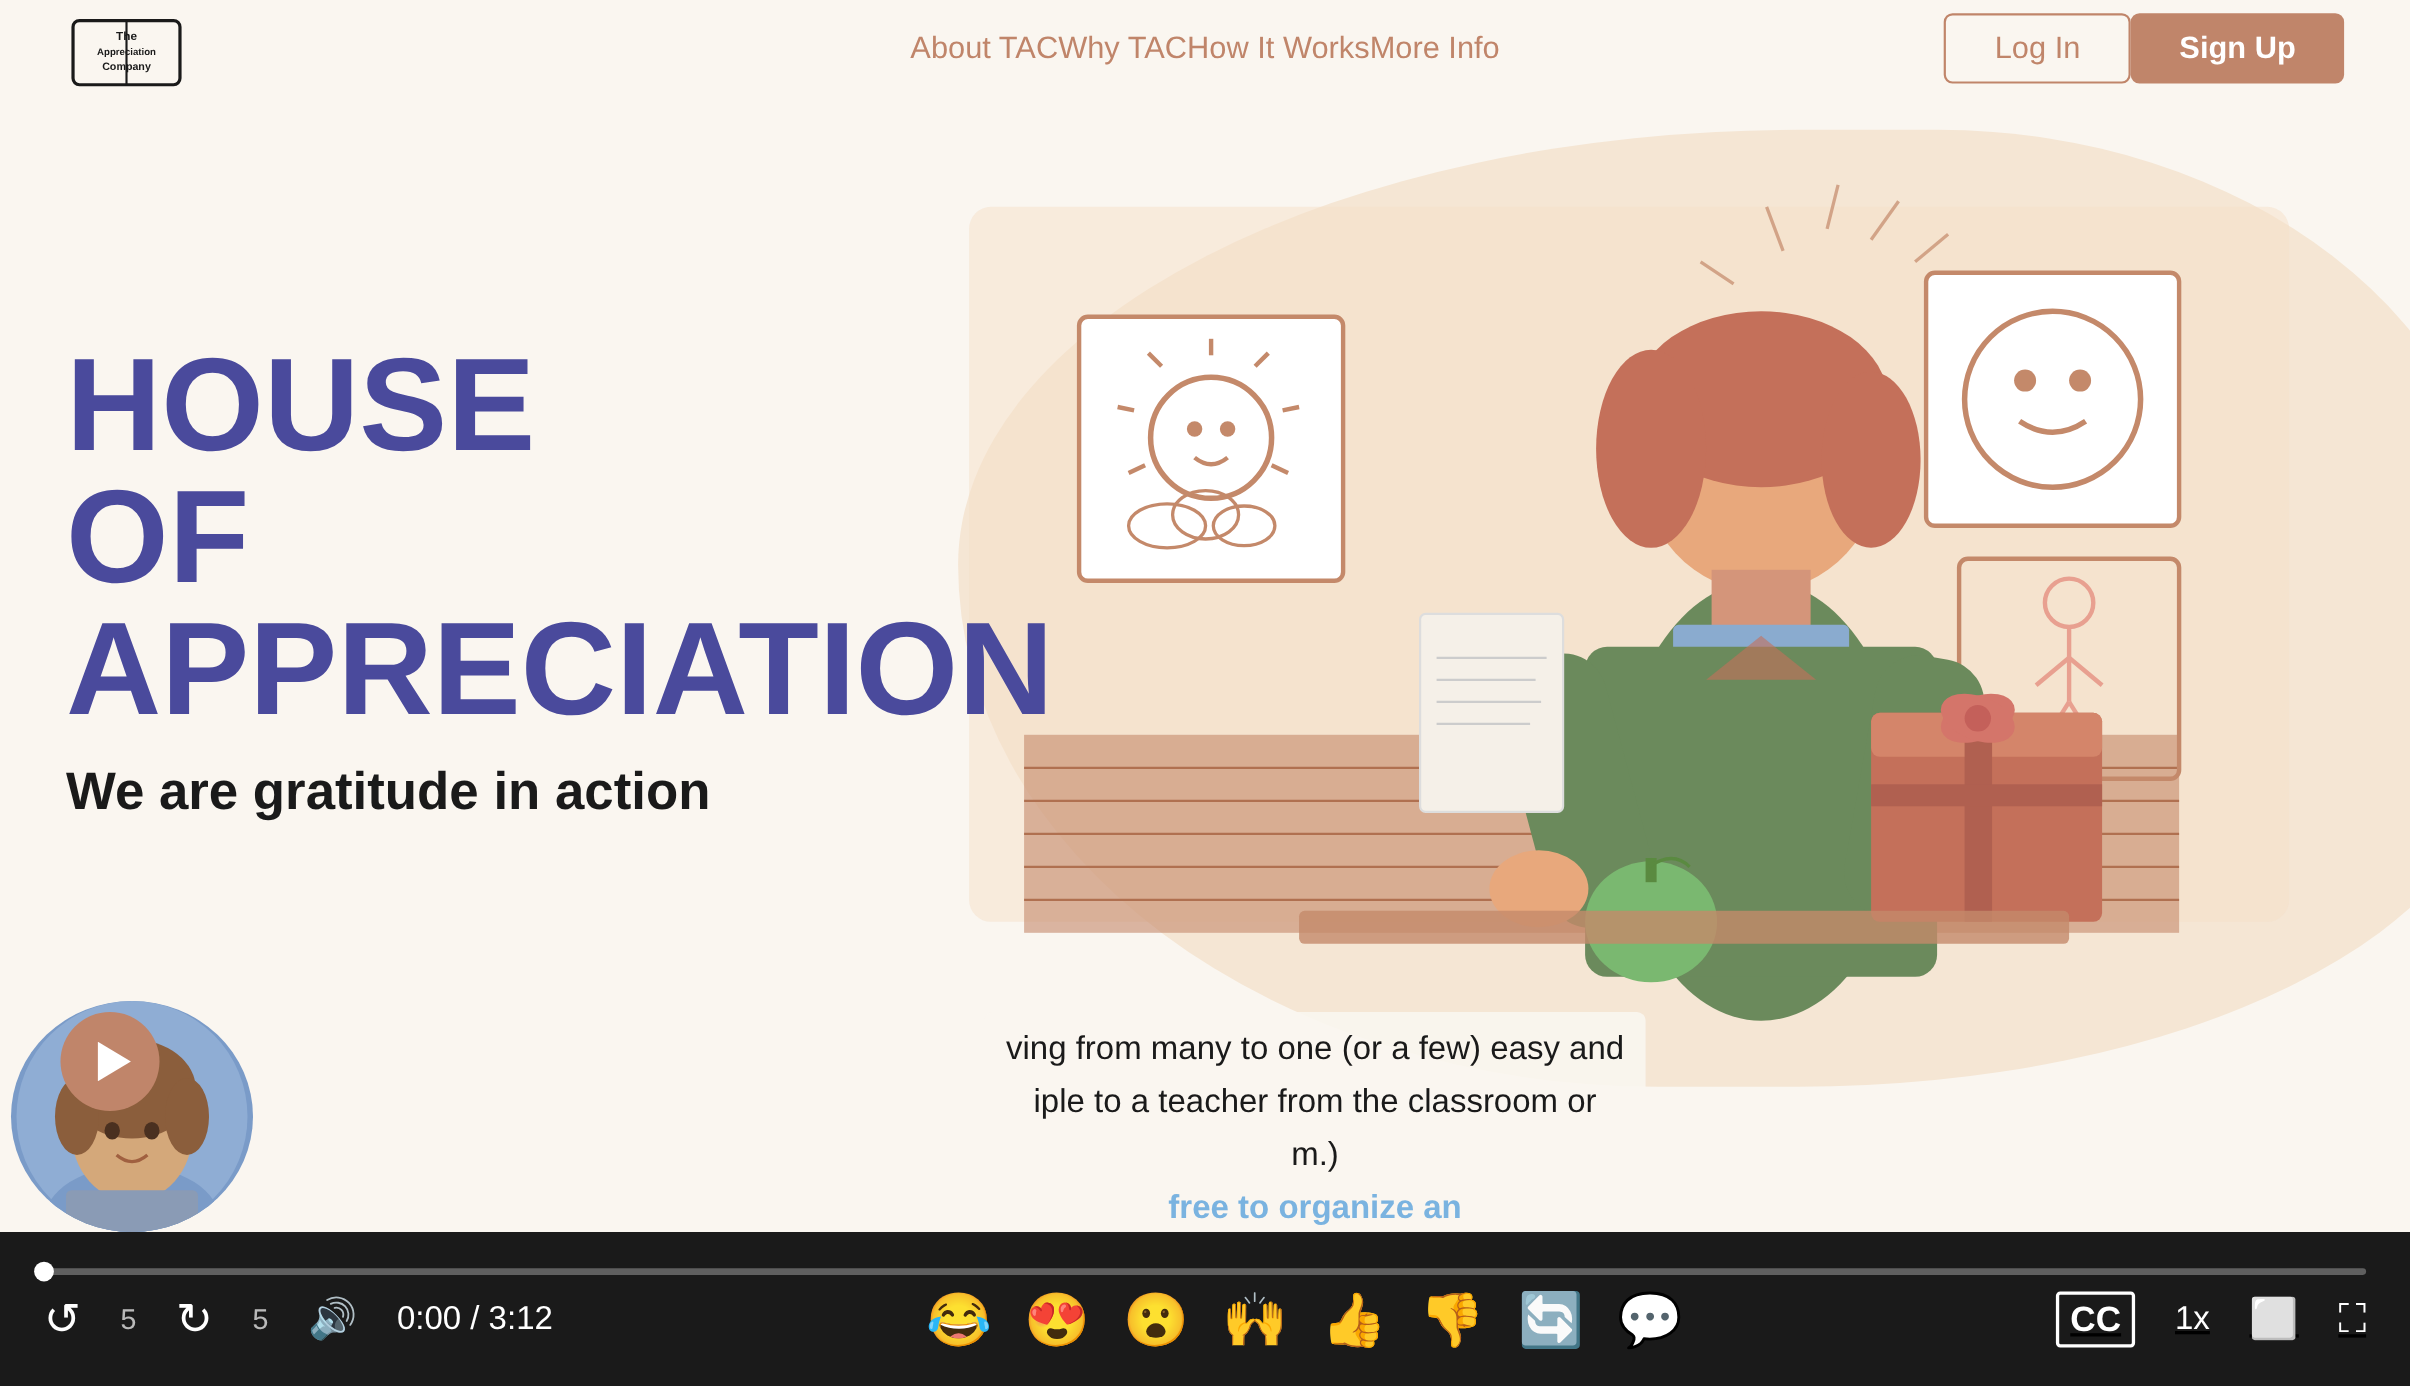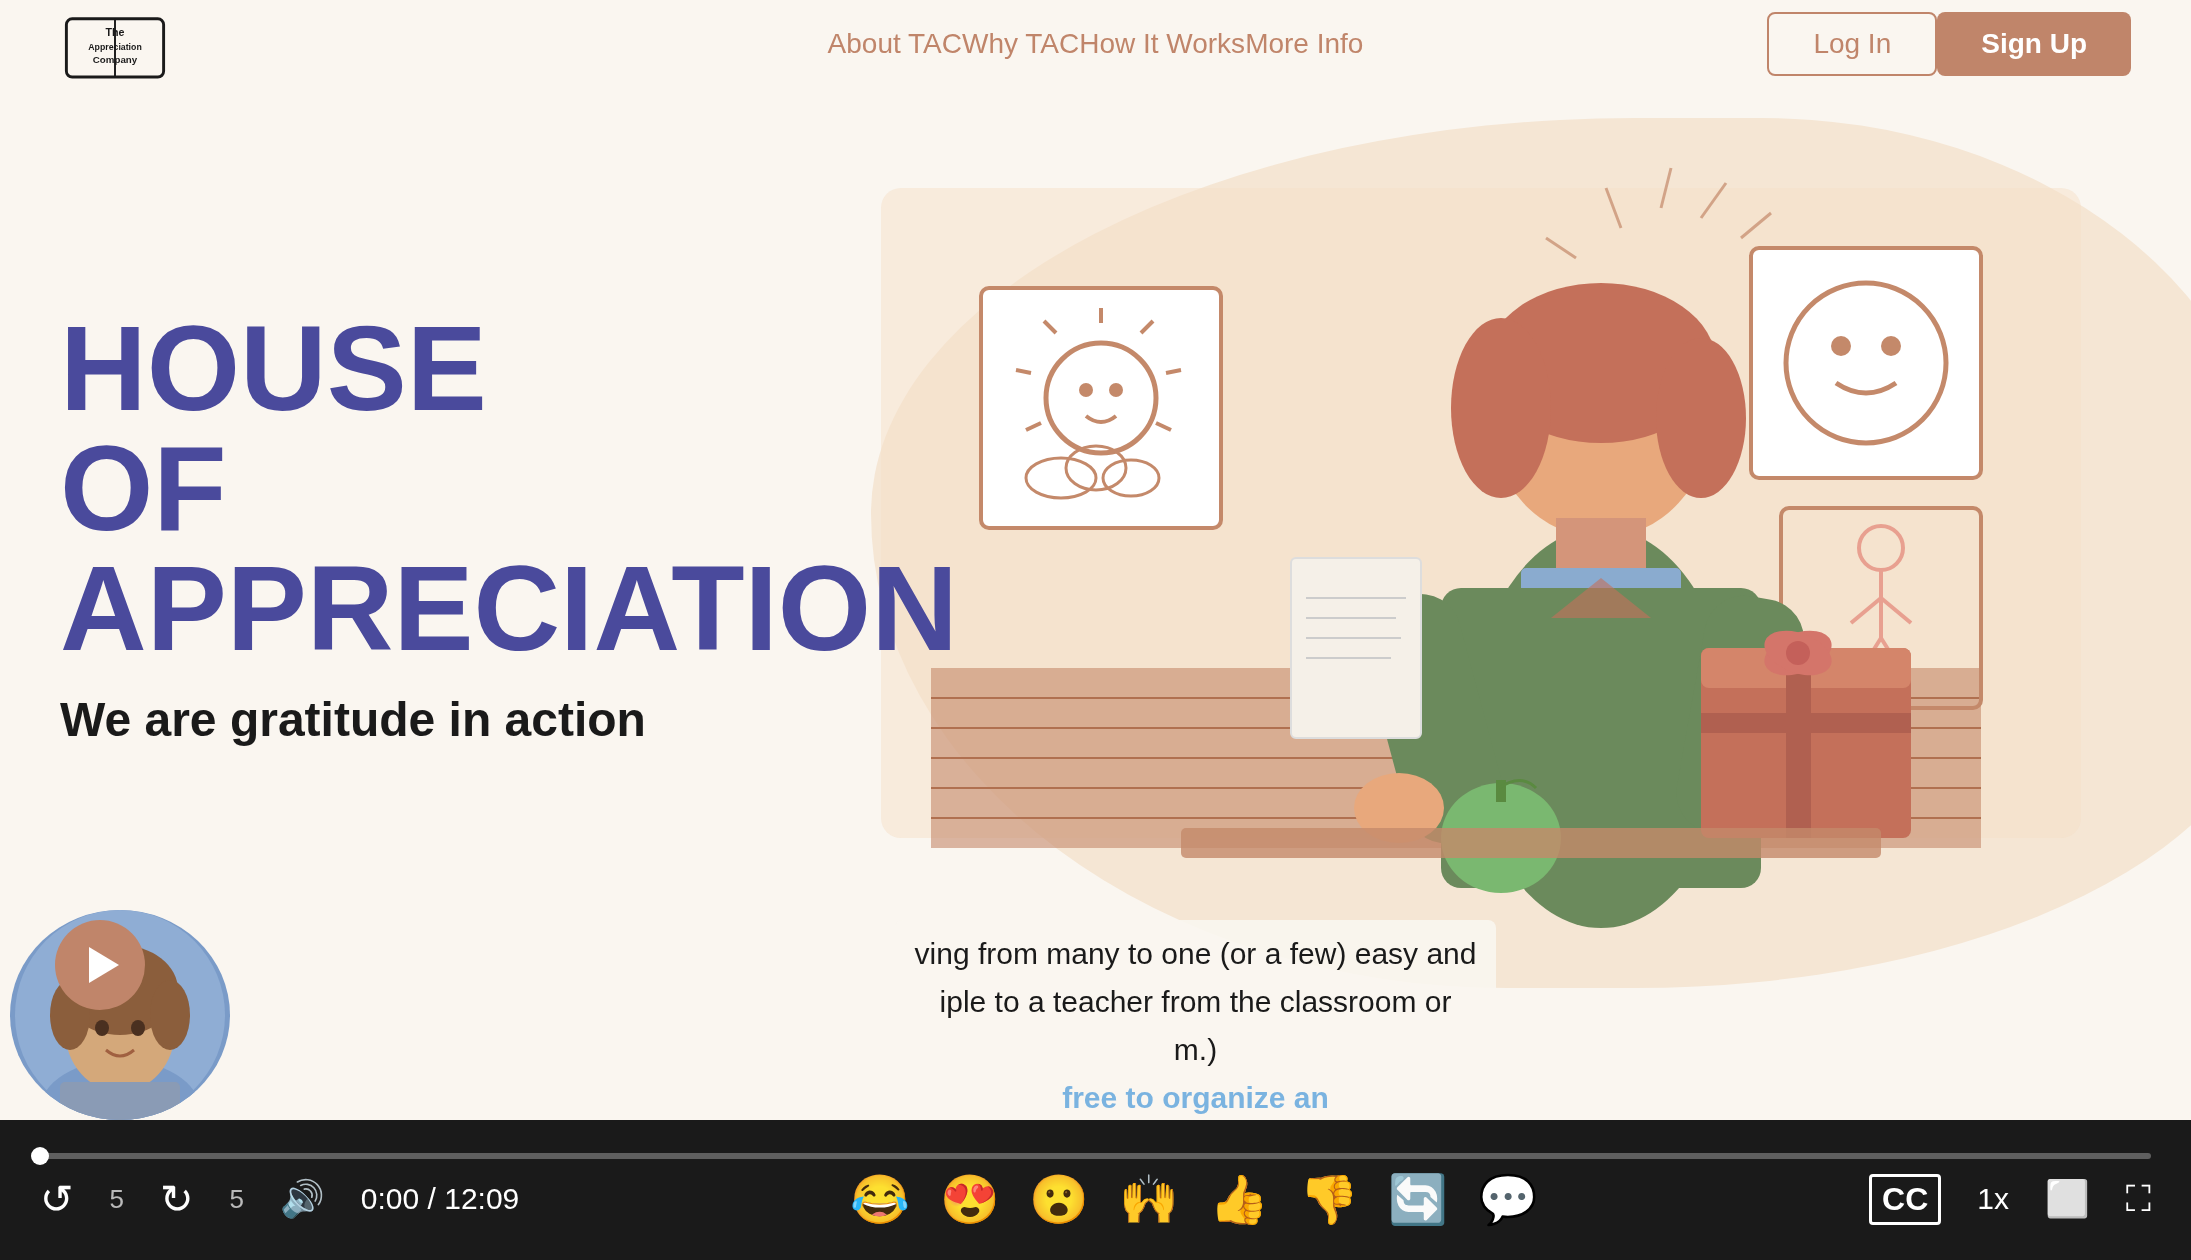--- a/index.html
+++ b/index.html
@@ -206,20 +206,21 @@
     }
     .controls-center {
       display: flex;
       align-items: center;
       gap: 30px;
     }
     .controls-right {
       display: flex;
       align-items: center;
       gap: 36px;
+      text-decoration: underline;
     }
     .ctrl-icon {
       color: #fff;
       font-size: 34px;
       cursor: pointer;
     }
     .ctrl-text {
       color: #fff;
       font-size: 30px;
     }
@@ -434,21 +435,21 @@
 
     <div class="controls-left">
       <span class="ctrl-icon" style="font-size:40px;">↺</span>
       <span style="font-size:26px; color:rgba(255,255,255,0.7);">5</span>
       <span class="ctrl-icon" style="font-size:40px;">↻</span>
       <span style="font-size:26px; color:rgba(255,255,255,0.7);">5</span>
       <span class="ctrl-icon" style="font-size:36px;">🔊</span>
       <span class="ctrl-text">
         <span>0:00</span>
         <span> / </span>
-        <span>12:09</span>
+        <span>3:12</span>
       </span>
     </div>
 
     <div class="controls-center">
       <span class="emoji-btn">😂</span>
       <span class="emoji-btn">😍</span>
       <span class="emoji-btn">😮</span>
       <span class="emoji-btn">🙌</span>
       <span class="emoji-btn">👍</span>
       <span class="emoji-btn">👎</span>

